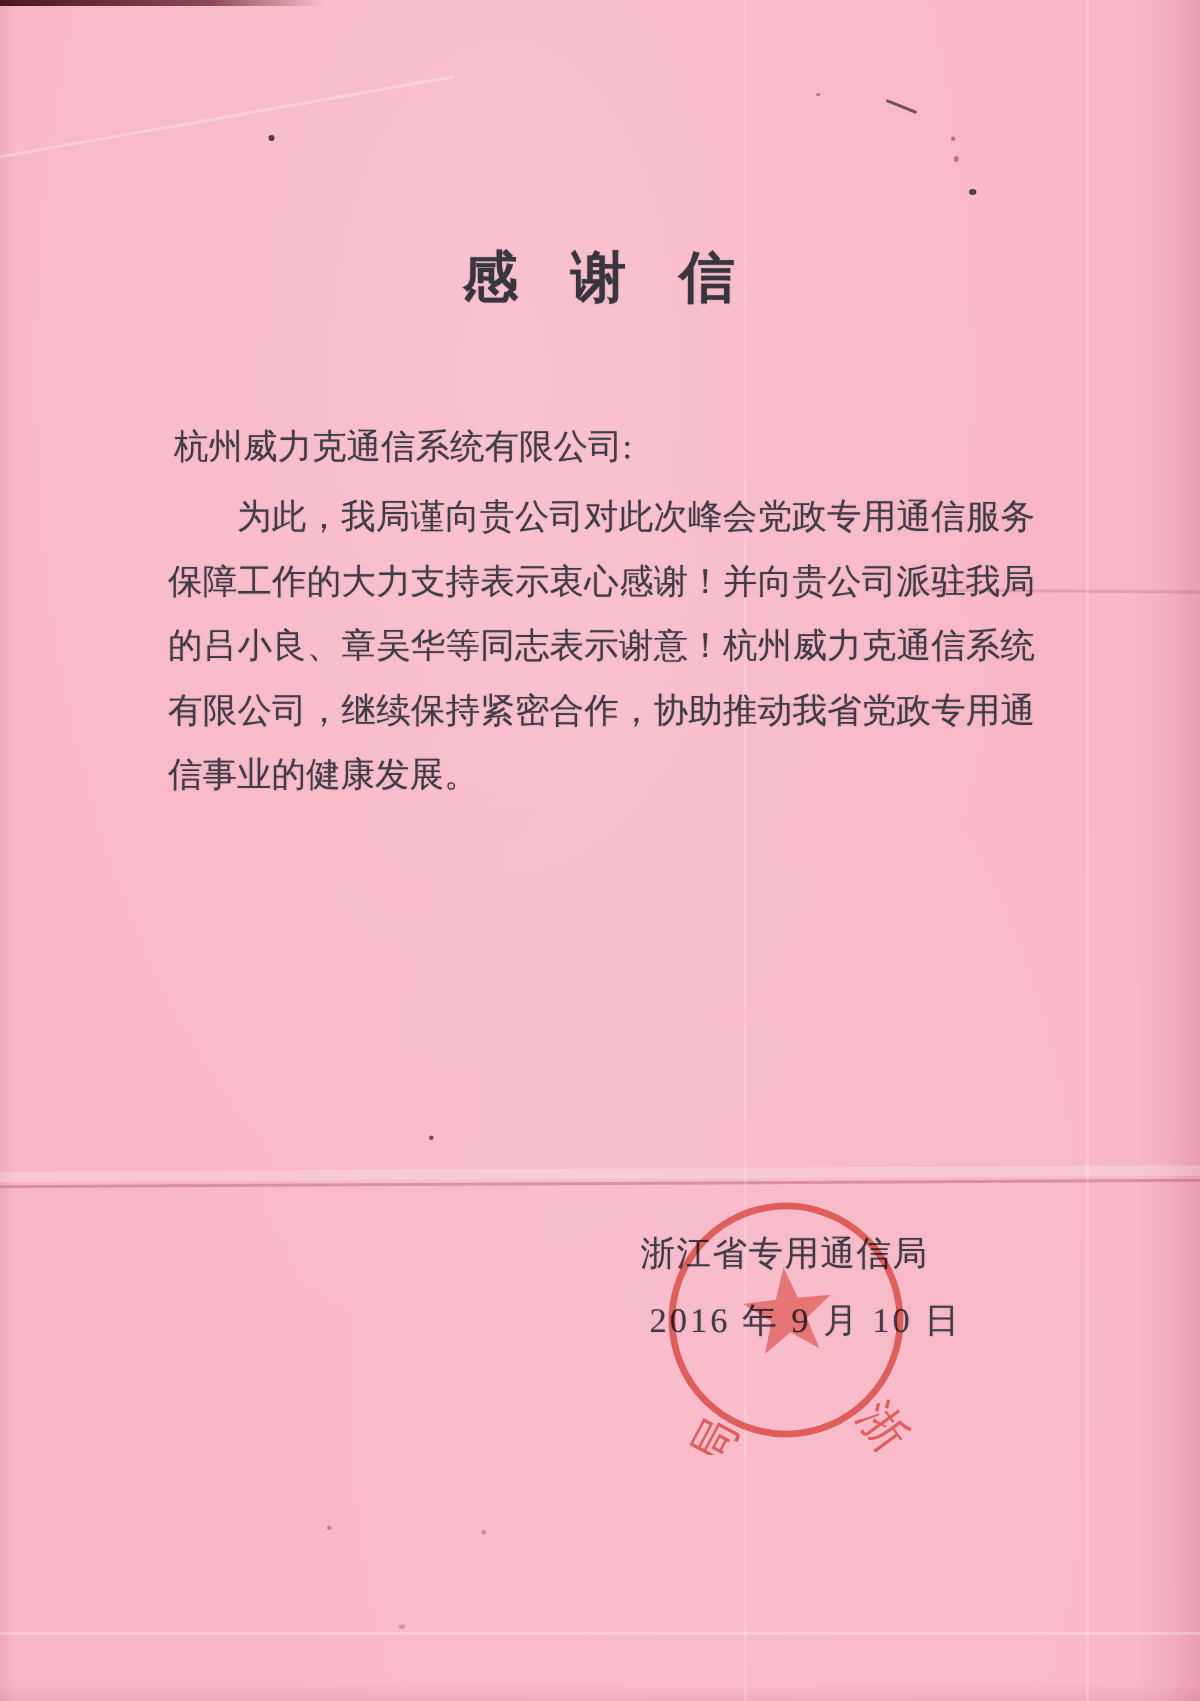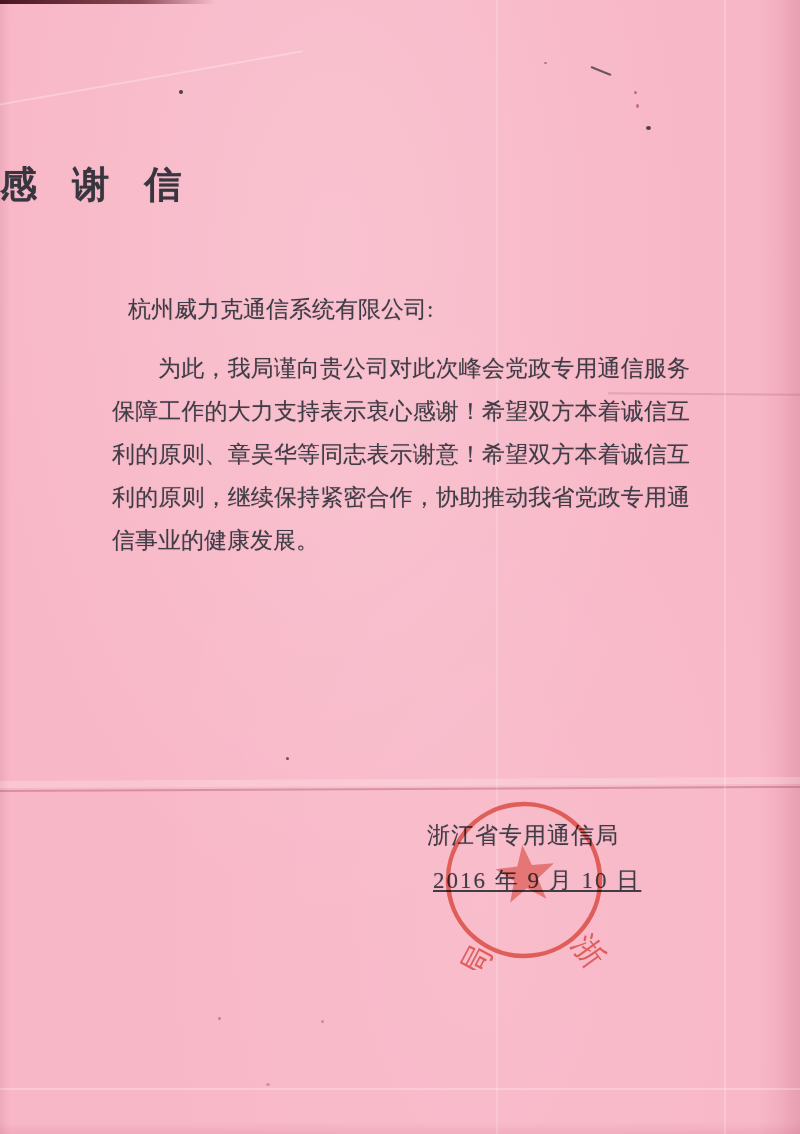--- a/index.html
+++ b/index.html
@@ -13,45 +13,45 @@
       linear-gradient(90deg, rgba(140,50,70,0.10) 0px, rgba(140,50,70,0.0) 10px),
       linear-gradient(270deg, rgba(170,70,95,0.22) 0px, rgba(170,70,95,0.07) 22px, rgba(170,70,95,0.0) 42px),
       linear-gradient(0deg, rgba(190,90,115,0.14) 0px, rgba(190,90,115,0.0) 12px),
       radial-gradient(ellipse at 42% 22%, rgba(255,255,255,0.16), rgba(255,255,255,0) 55%),
       radial-gradient(ellipse at 60% 80%, rgba(255,255,255,0.08), rgba(255,255,255,0) 50%),
       #f8b7c7;
   }
   
   .title{
     position:absolute;top:160px;left:0;width:100%;
+    text-align:center;
     font-size:37px;font-weight:bold;
     letter-spacing:2px;word-spacing:22px;
     color:#38353e;
     text-shadow:0 0 1px rgba(56,53,62,0.45);
     margin:0;
   }
   .letter-body{
     position:absolute;top:272px;left:112px;width:578px;
     font-size:23px;line-height:43px;
     color:#403c46;
     text-shadow:0 0 1px rgba(64,60,70,0.35);
     text-align:justify;
   }
   .letter-body p{margin:0;text-indent:2em;}
-  .salutation{margin:16px;}
+  .salutation{margin:4px;}
   .signature{
     position:absolute;top:820px;left:427px;
     font-size:23px;color:#403c46;letter-spacing:1px;
     text-shadow:0 0 1px rgba(64,60,70,0.35);
   }
   .date{
     position:absolute;top:865px;left:433px;
     font-size:23px;color:#403c46;letter-spacing:2px;
     text-shadow:0 0 1px rgba(64,60,70,0.35);
-    text-decoration:underline;
   }
   
   .seal{
     position:absolute;left:434px;top:790px;width:180px;height:180px;
     mix-blend-mode:multiply;
     opacity:0.85;
     filter:blur(0.3px);
   }
   
   .edge-top-dark{position:absolute;top:0;left:0;width:215px;height:4px;
@@ -104,21 +104,21 @@
     <div class="speck s7"></div>
     <div class="speck s8"></div>
     <div class="speck s9"></div>
     <div class="speck s10"></div>
   </div>
 
   <h1 class="title">感 谢 信</h1>
 
   <div class="letter-body">
     <div class="salutation">杭州威力克通信系统有限公司:</div>
-    <p>为此，我局谨向贵公司对此次峰会党政专用通信服务保障工作的大力支持表示衷心感谢！希望双方本着诚信互利的原则、章吴华等同志表示谢意！希望双方本着诚信互利的原则，继续保持紧密合作，协助推动我省党政专用通信事业的健康发展。</p>
+    <p>为此，我局谨向贵公司对此次峰会党政专用通信服务保障工作的大力支持表示衷心感谢！并向贵公司派驻我局的吕小良、章吴华等同志表示谢意！杭州威力克通信系统有限公司，继续保持紧密合作，协助推动我省党政专用通信事业的健康发展。</p>
   </div>
 
   <div class="signature">浙江省专用通信局</div>
   <div class="date">2016 年 9 月 10 日</div>
 
   <svg class="seal" viewBox="0 0 180 180" xmlns="http://www.w3.org/2000/svg">
     <g transform="rotate(-6 90 90)" fill="#dd5540" stroke="none" opacity="0.88">
       <circle cx="90" cy="90" r="76" fill="none" stroke="#dd5540" stroke-width="4.5"></circle>
       <polygon points="92,55 99.4,75.9 121.5,76.4 103.9,89.9 110.2,111.1 92,98.5 73.8,111.1 80.1,89.9 62.5,76.4 84.7,75.9" fill="#e0604c" opacity="0.8"></polygon>
       <path id="seal-arc" d="M 90 146 A 56 56 0 1 1 89.9 146" fill="none"></path>

